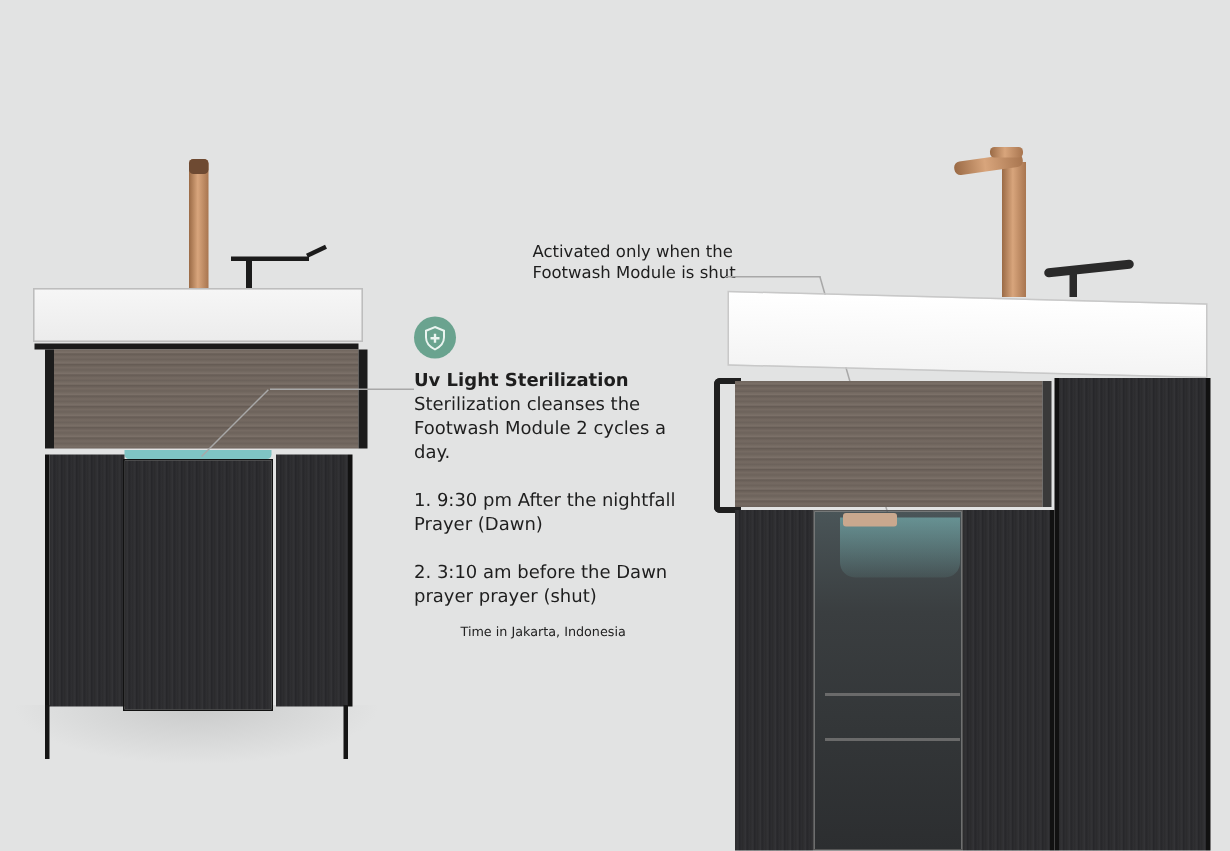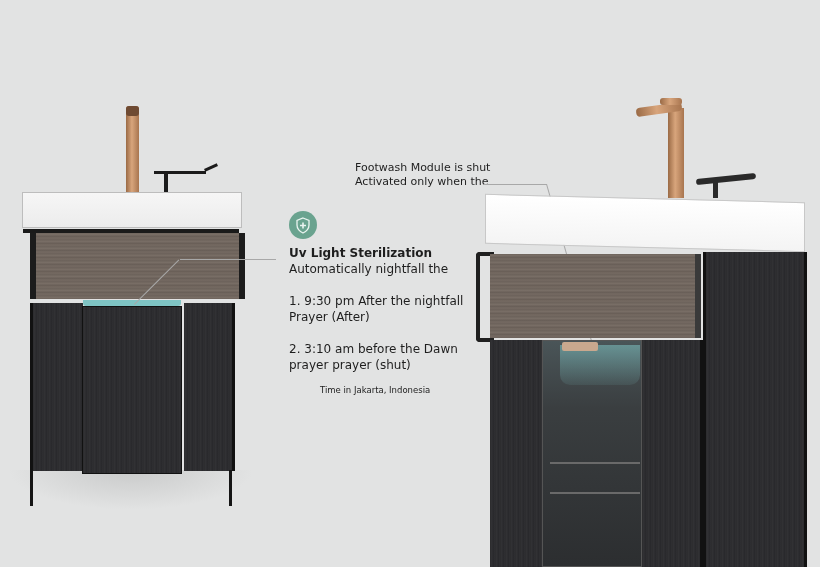--- a/index.html
+++ b/index.html
@@ -31,43 +31,44 @@
   <div class="abs dark" style="left:30px;top:303px;width:50px;height:168px;border-left:3px solid #111;"></div>
   <div class="abs dark" style="left:82px;top:306px;width:100px;height:168px;border:1px solid #111;box-sizing:border-box;"></div>
   <div class="abs dark" style="left:184px;top:303px;width:48px;height:168px;border-right:3px solid #111;"></div>
   <div class="abs" style="left:30px;top:470px;width:3px;height:36px;background:#151515;"></div>
   <div class="abs" style="left:229px;top:470px;width:3px;height:36px;background:#151515;"></div>
 </div>
 
 <div class="line" style="left:180px;top:259px;width:96px;"></div>
 <div class="line" style="left:134px;top:304px;width:63px;transform:rotate(-45deg);"></div>
 
-<div class="abs" style="left:289px;top:211px;width:190px;">
+<div class="abs" style="left:276px;top:211px;width:190px;">
   <div style="width:28px;height:28px;border-radius:50%;background:#6aa38f;display:flex;align-items:center;justify-content:center;">
     <svg width="16" height="17" viewBox="0 0 16 17">
         <path d="M8 1 L14 3.5 V8 C14 12 11 14.5 8 16 C5 14.5 2 12 2 8 V3.5 Z" fill="none" stroke="#eaf4f0" stroke-width="1.3"></path>
         <path d="M8 5.5 V11.5 M5 8.5 H11" stroke="#eaf4f0" stroke-width="1.6"></path>
       </svg>
   </div>
   <div class="txt" style="margin-top:6px;">
     <div class="title">Uv Light Sterilization</div>
-    <div>Automatically nightfall the</div>
+    <div>Sterilization cleanses the</div>
+    <div>Footwash Module 2 cycles a day.</div>
     <div style="height:16px"></div>
     <div>1. 9:30 pm After the nightfall</div>
-    <div>Prayer (After)</div>
+    <div>Prayer (Dawn)</div>
     <div style="height:16px"></div>
     <div>2. 3:10 am before the Dawn</div>
     <div>prayer prayer (shut)</div>
     <div class="small" style="margin-top:9px;margin-left:31px;">Time in Jakarta, Indonesia</div>
   </div>
 </div>
 
 <div class="abs txt" style="left:355px;top:161px;font-size:11px;line-height:14px;">
+  <div>Activated only when the</div>
   <div>Footwash Module is shut</div>
-  <div>Activated only when the</div>
 </div>
 <div class="line" style="left:484px;top:184px;width:63px;"></div>
 <div class="line" style="left:547px;top:184px;width:180px;transform:rotate(74deg);"></div>
 
 <div class="abs" style="left:470px;top:0;width:350px;height:567px;">
   <div class="abs copper" style="left:198px;top:108px;width:16px;height:90px;"></div>
   <div class="abs copper" style="left:166px;top:105px;width:46px;height:9px;border-radius:4px;transform:rotate(-8deg);"></div>
   <div class="abs copper" style="left:190px;top:98px;width:22px;height:7px;border-radius:3px;"></div>
   <div class="abs" style="left:226px;top:176px;width:60px;height:6px;background:#2a2a2a;border-radius:3px;transform:rotate(-6deg);"></div>
   <div class="abs" style="left:243px;top:180px;width:5px;height:18px;background:#2a2a2a;"></div>

